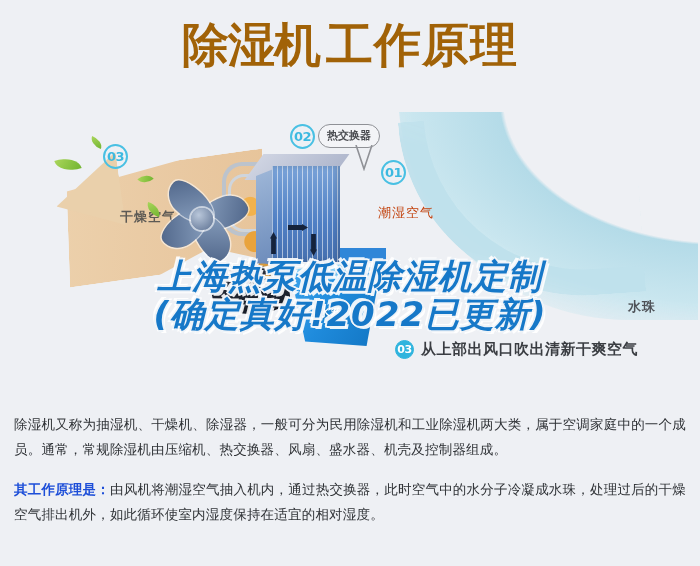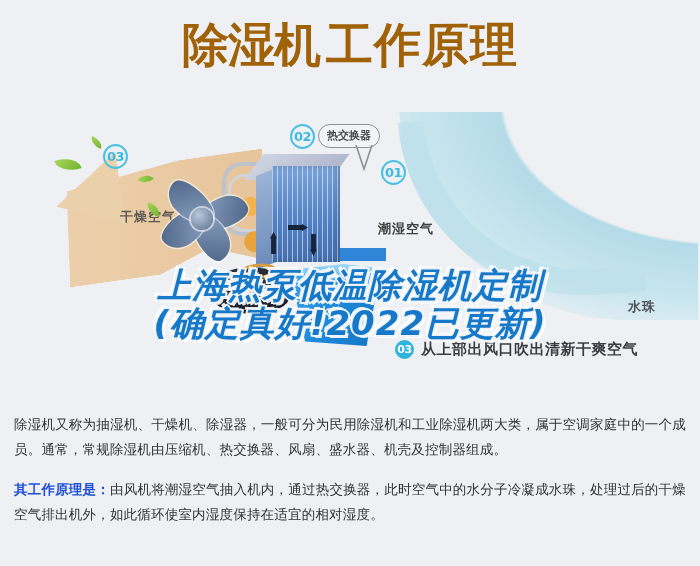--- a/index.html
+++ b/index.html
@@ -112,22 +112,22 @@
     font-size: 11px; color: #4a4c51; font-weight: 600;
     white-space: nowrap;
   }
   .callout-stem {
     position: absolute; left: 354px; top: 33px;
     width: 20px; height: 26px;
   }
 
   
   .humid-label {
-    position: absolute; left: 378px; top: 108px;
-    font-size: 13px; color: #404040; letter-spacing: 1px; font-weight: 700;
+    position: absolute; left: 378px; top: 92px;
+    font-size: 13px; color: #c2410c; letter-spacing: 1px; font-weight: 400;
   }
   .humid-arrow {
     position: absolute; left: 318px; top: 136px;
     width: 68px; height: 13px;
     background: #2f86d8;
     clip-path: polygon(100% 0, 100% 100%, 18% 100%, 18% 100%, 0 50%, 18% 0);
   }
 
   
   .hx-wrap { position: absolute; left: 238px; top: 42px; width: 128px; height: 120px; }
@@ -229,21 +229,21 @@
     font-size: 13px; color: #4e5157; letter-spacing: 1px; font-weight: 600; margin-left: 24px;
   }
 
   
   .cap03 { position: absolute; left: 395px; top: 228px; display: flex; align-items: center; gap: 7px; }
   .cap03 .badge { position: static; width: 19px; height: 19px; font-size: 11px; }
   .cap03-text { font-size: 15px; color: #3a3d42; letter-spacing: .5px; font-weight: 600; }
 
   
   .watermark {
-    position: absolute; left: 0; top: 266px; width: 700px;
+    position: absolute; left: 0; top: 257px; width: 700px;
     text-align: center;
     pointer-events: none;
     z-index: 40;
   }
   .wm-line {
     font-size: 34px;
     font-weight: 800;
     font-style: italic;
     letter-spacing: 1px;
     line-height: 1.12;

